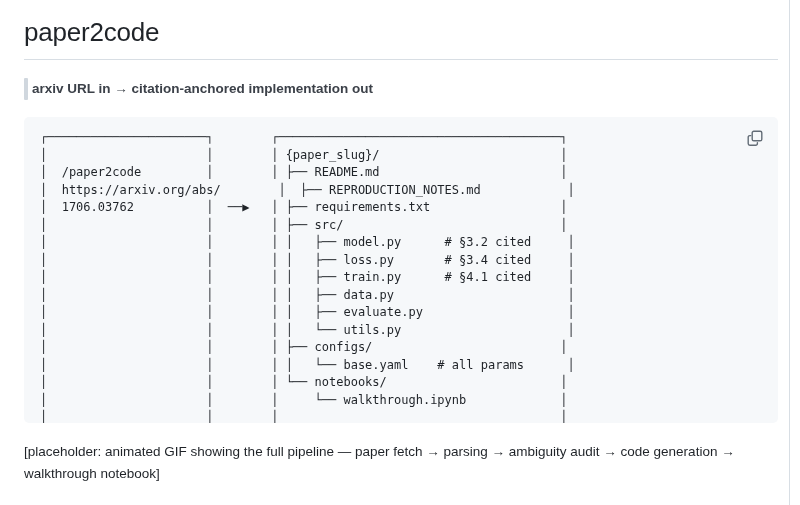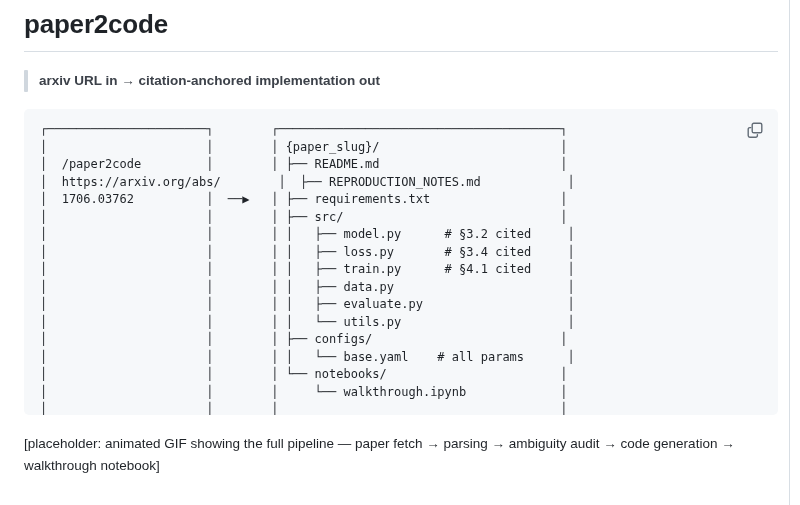--- a/index.html
+++ b/index.html
@@ -29,25 +29,25 @@
   .wrap {
     position: absolute;
     left: 24px;
     top: 0;
     width: 754px;
   }
 
   
   .title {
     font-size: 26px;
-    font-weight: bold;
+    font-weight: normal;
     letter-spacing: -0.2px;
     color: #1f2328;
     margin: 0;
-    padding-top: 8px;
+    padding-top: 16px;
     line-height: 1.3;
   }
   .hr {
     height: 1px;
     background: #d8dee4;
     border: 0;
     margin: 9px 0 0 0;
     width: 754px;
   }
 
@@ -61,21 +61,21 @@
   .quote-bar {
     width: 4px;
     background: #d0d7de;
     border-radius: 1px;
     flex: 0 0 4px;
   }
   .quote-text {
     font-size: 13.5px;
     font-weight: bold;
     color: #3c4149;
-    padding: 1px 0 1px 11px;
+    padding: 1px 0 1px 4px;
     line-height: 1.5;
   }
 
   
   .codeblock {
     position: relative;
     margin-top: 17px;
     background: #f6f8fa;
     border-radius: 5px;
     width: 754px;

